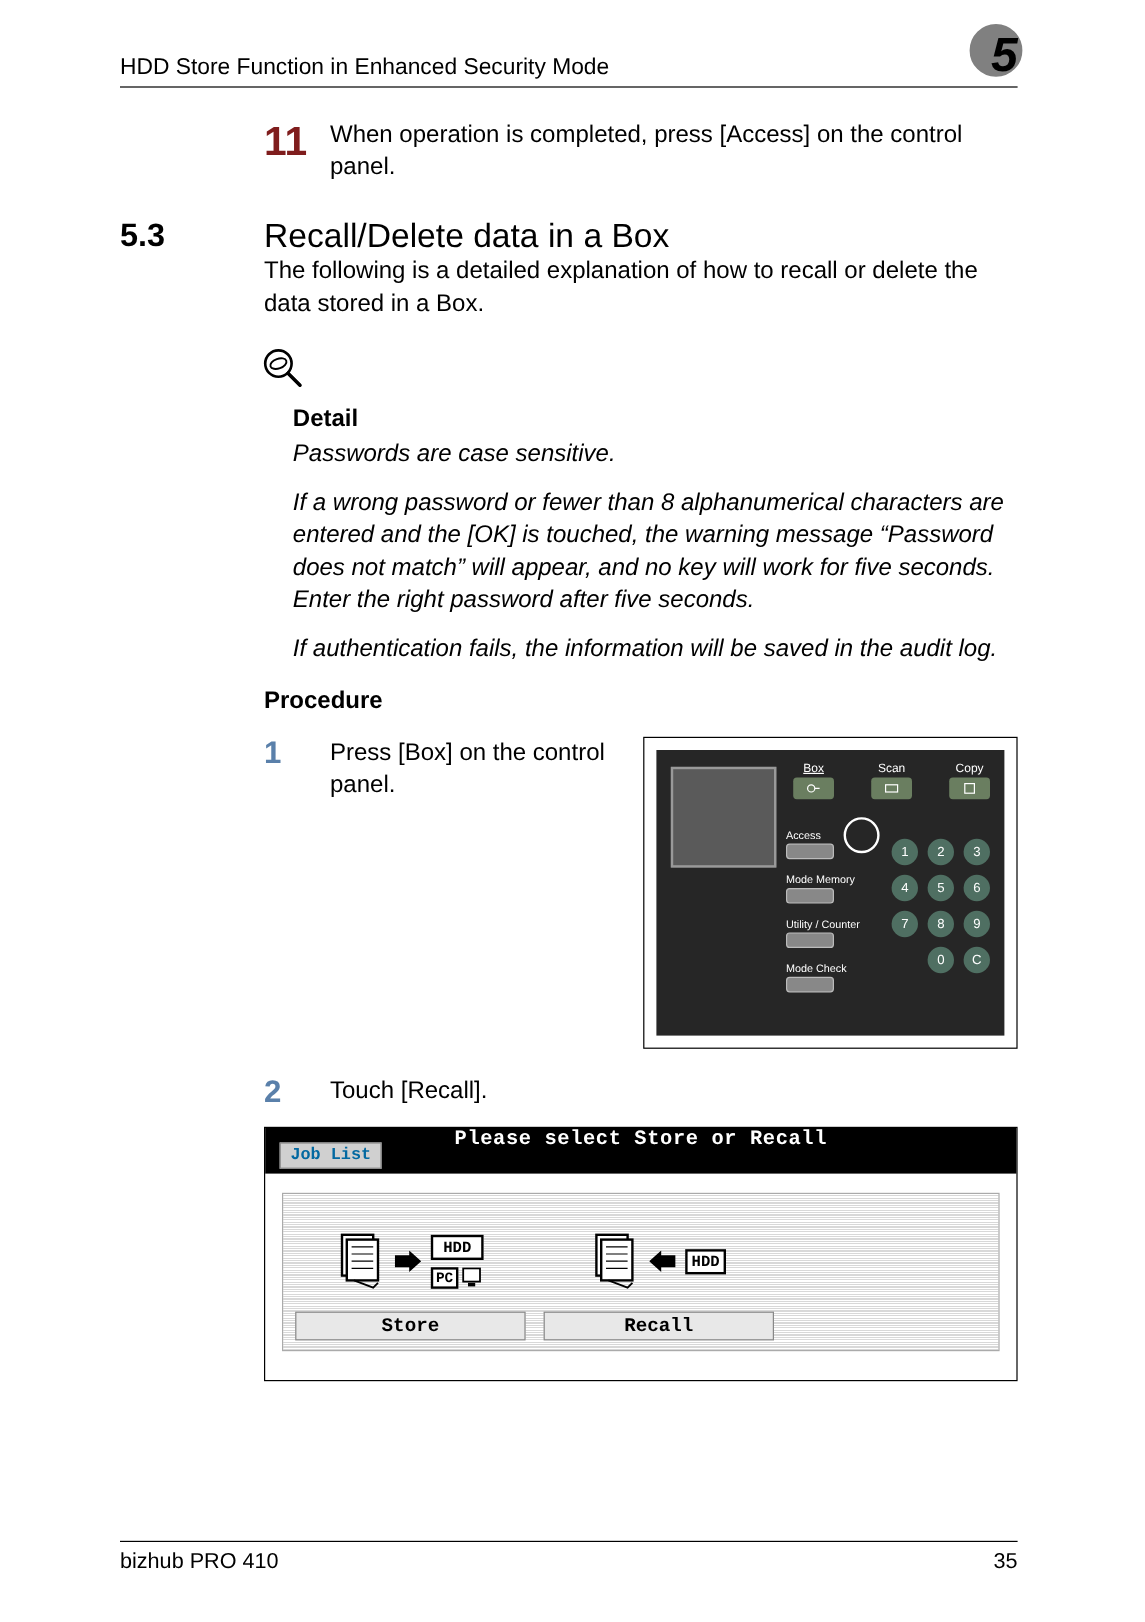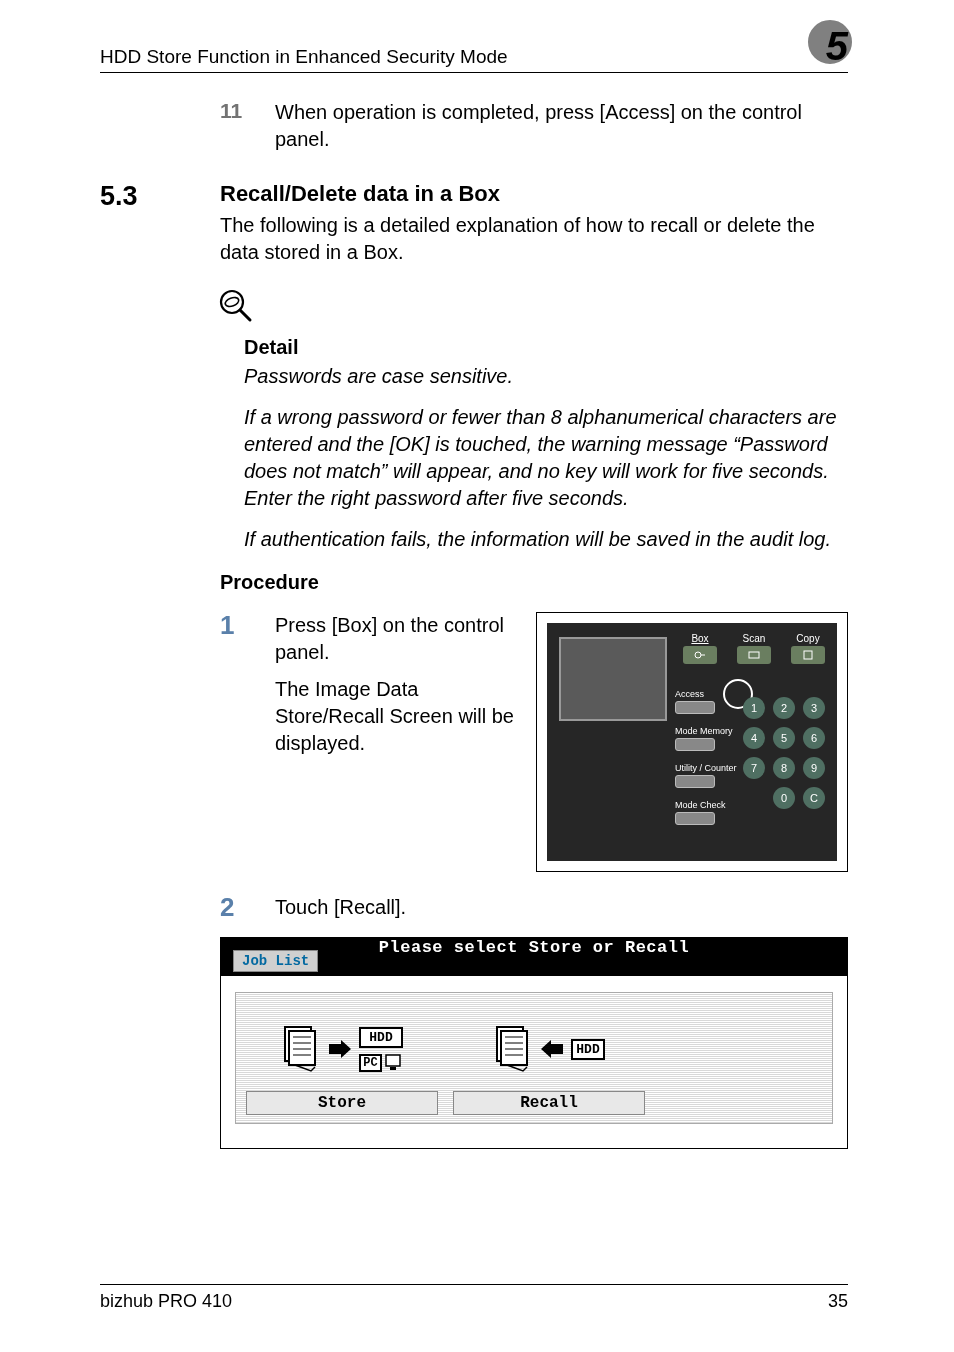--- a/index.html
+++ b/index.html
@@ -5,42 +5,42 @@
   * { box-sizing: border-box; margin: 0; padding: 0; }
   html, body { width: 954px; height: 1352px; background: #fff; font-family: Arial, Helvetica, sans-serif; color: #000; }
   .page { width: 940px; height: 1352px; position: relative; padding: 30px 92px 0 100px; }
   .header-row { display: flex; justify-content: space-between; align-items: flex-end; border-bottom: 1px solid #000; padding-bottom: 4px; margin-bottom: 26px; }
   .header-title { font-size: 19px; }
   .chapter-badge { position: relative; width: 38px; height: 38px; }
   .chapter-bg { position: absolute; right: -4px; top: -10px; width: 44px; height: 44px; border: 3px solid #808080; border-radius: 50%; background: #808080; }
   .chapter-num { position: absolute; right: 0; top: -6px; font-size: 40px; font-weight: bold; font-style: italic; color: #000; }
   .content { margin-left: 120px; margin-right: 0; }
   .step-row { display: flex; margin-bottom: 10px; }
-  .step-num { width: 55px; flex-shrink: 0; font-size: 21px; font-weight: bold; color: #737373; }
+  .step-num { width: 55px; flex-shrink: 0; font-size: 34px; font-weight: bold; color: #7f1d1d; }
   .step-body { font-size: 20px; line-height: 1.35; }
   .para { font-size: 20px; line-height: 1.35; margin-top: 10px; }
   .section-row { display: flex; margin: 28px 0 0 -120px; }
   .section-num { width: 120px; font-size: 27px; font-weight: bold; }
-  .section-title { font-size: 22px; font-weight: bold; }
+  .section-title { font-size: 28px; font-weight: normal; }
   .intro { margin-left: 0; font-size: 20px; line-height: 1.35; margin-bottom: 20px; }
   .lens-icon { margin-left: -4px; margin-bottom: 6px; }
   .detail-block { margin-left: 24px; }
   .detail-heading { font-size: 20px; font-weight: bold; }
   .italic-para { font-size: 20px; font-style: italic; line-height: 1.35; margin-top: 4px; margin-bottom: 14px; }
   .proc-heading { font-size: 20px; font-weight: bold; margin: 18px 0 18px 0; }
   .proc-step { display: flex; margin-bottom: 16px; }
   .proc-num { width: 55px; flex-shrink: 0; font-size: 26px; font-weight: bold; color: #5a80aa; line-height: 1; }
   .proc-text { font-size: 20px; line-height: 1.35; }
   .step1-wrap { display: flex; align-items: flex-start; gap: 22px; }
   .step1-left { flex: 1; }
   .panel-fig { width: 312px; border: 1px solid #000; padding: 10px; }
   .panel-inner { background: #262626; padding: 10px 12px 14px 12px; height: 238px; display: flex; }
   .panel-screen { width: 108px; height: 84px; background: #5a5a5a; border: 2px solid #999; margin-top: 4px; }
   .panel-right { flex: 1; margin-left: 14px; position: relative; font-family: Arial, sans-serif; }
-  .tabrow { display: flex; gap: 20px; justify-content: flex-end; }
+  .tabrow { display: flex; gap: 31px; justify-content: flex-end; }
   .tabitem { text-align: center; font-size: 10px; color: #fff; }
   .tabitem .tabbtn { width: 34px; height: 18px; background: #6a7e60; border-radius: 3px; margin: 2px auto 0; display:flex; align-items:center; justify-content:center; }
   .tabitem .tabbtn svg { display:block; }
   .leftlabels { position: absolute; left: -6px; top: 56px; }
   .ll-item { font-size: 9px; color: #fff; margin-bottom: 12px; }
   .ll-btn { width: 40px; height: 13px; background: #888; border: 1px solid #bbb; border-radius: 3px; margin-top: 2px; }
   .access-circle { position:absolute; left: 42px; top: 46px; width:30px; height:30px; border:2px solid #fff; border-radius:50%; }
   .keypad { position: absolute; right: 0; top: 64px; display: grid; grid-template-columns: repeat(3, 22px); grid-gap: 8px; }
   .key { width: 22px; height: 22px; background: #4f6f62; border-radius: 50%; color: #fff; font-size: 11px; display: flex; align-items: center; justify-content: center; }
   .touch-fig { border: 1px solid #000; margin-left: 0; margin-top: 8px; }
@@ -100,21 +100,20 @@
       <div class="italic-para">If authentication fails, the information will be saved in the audit log.</div>
     </div>
 
     <div class="proc-heading">Procedure</div>
 
     <div class="proc-step">
       <div class="proc-num">1</div>
       <div class="step1-wrap">
         <div class="step1-left">
           <div class="proc-text">Press [Box] on the control panel.</div>
-          <div class="proc-text" style="margin-top:10px">The Image Data Store/Recall Screen will be displayed.</div>
         </div>
         <div class="panel-fig">
           <div class="panel-inner">
             <div class="panel-screen"></div>
             <div class="panel-right">
               <div class="tabrow">
                 <div class="tabitem">
                   <u>Box</u>
                   <div class="tabbtn">
                       <svg width="14" height="12">

